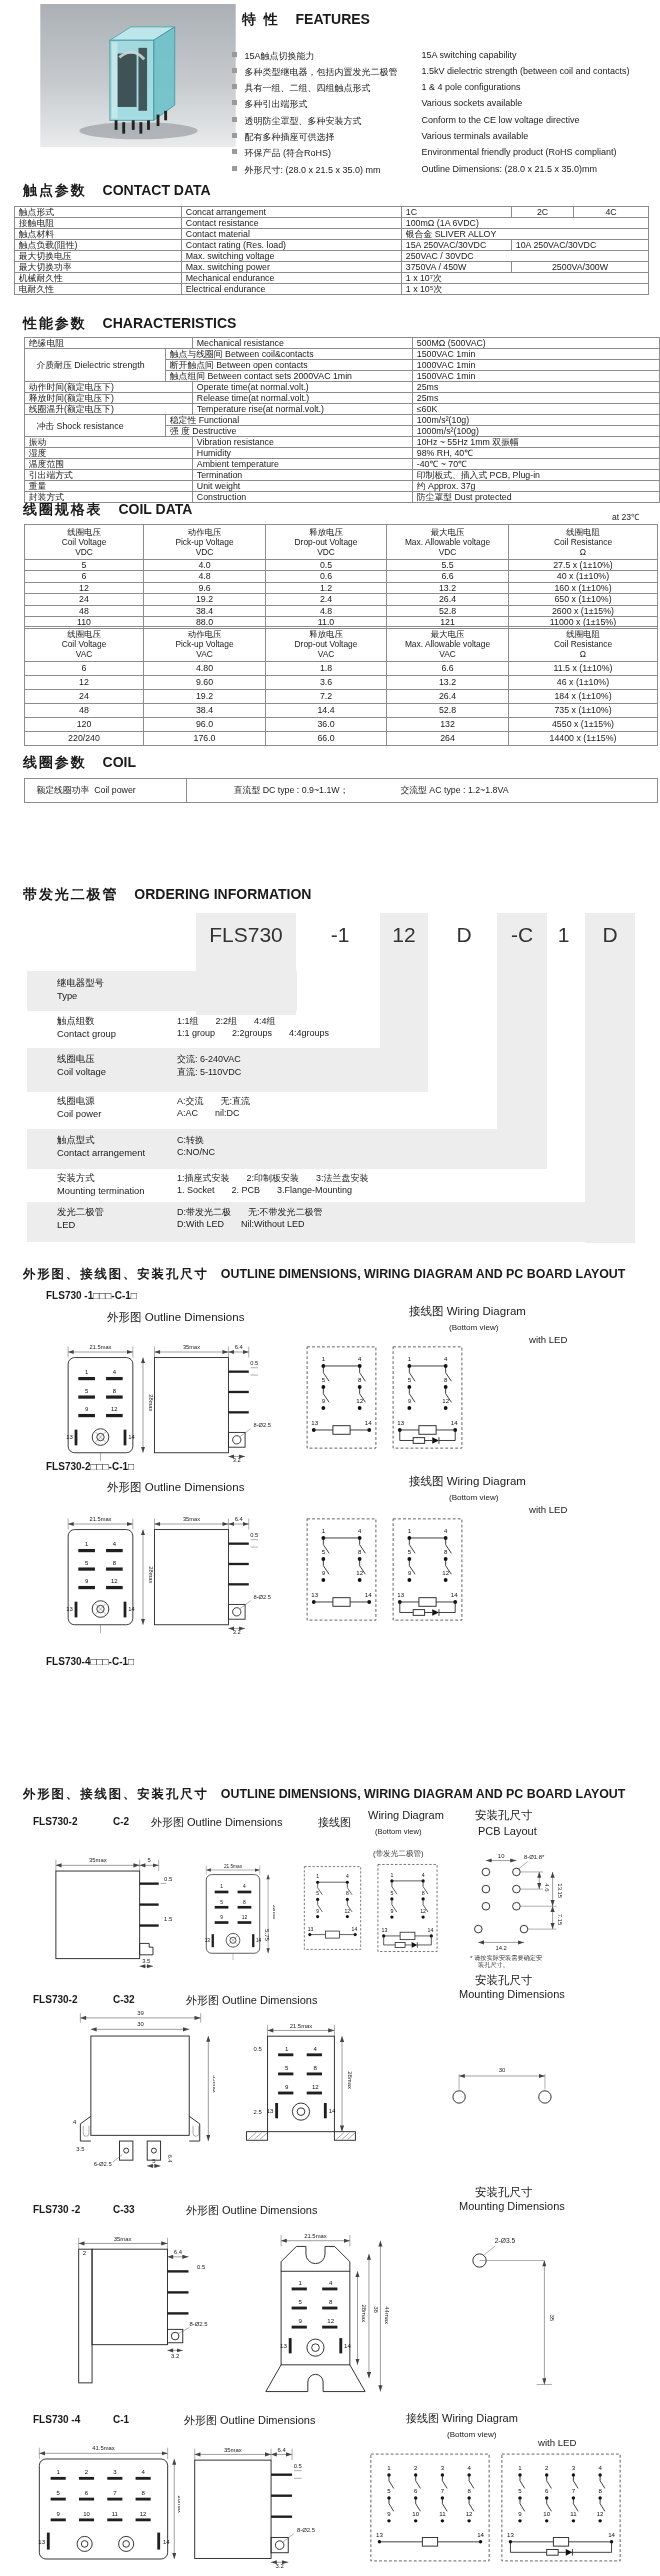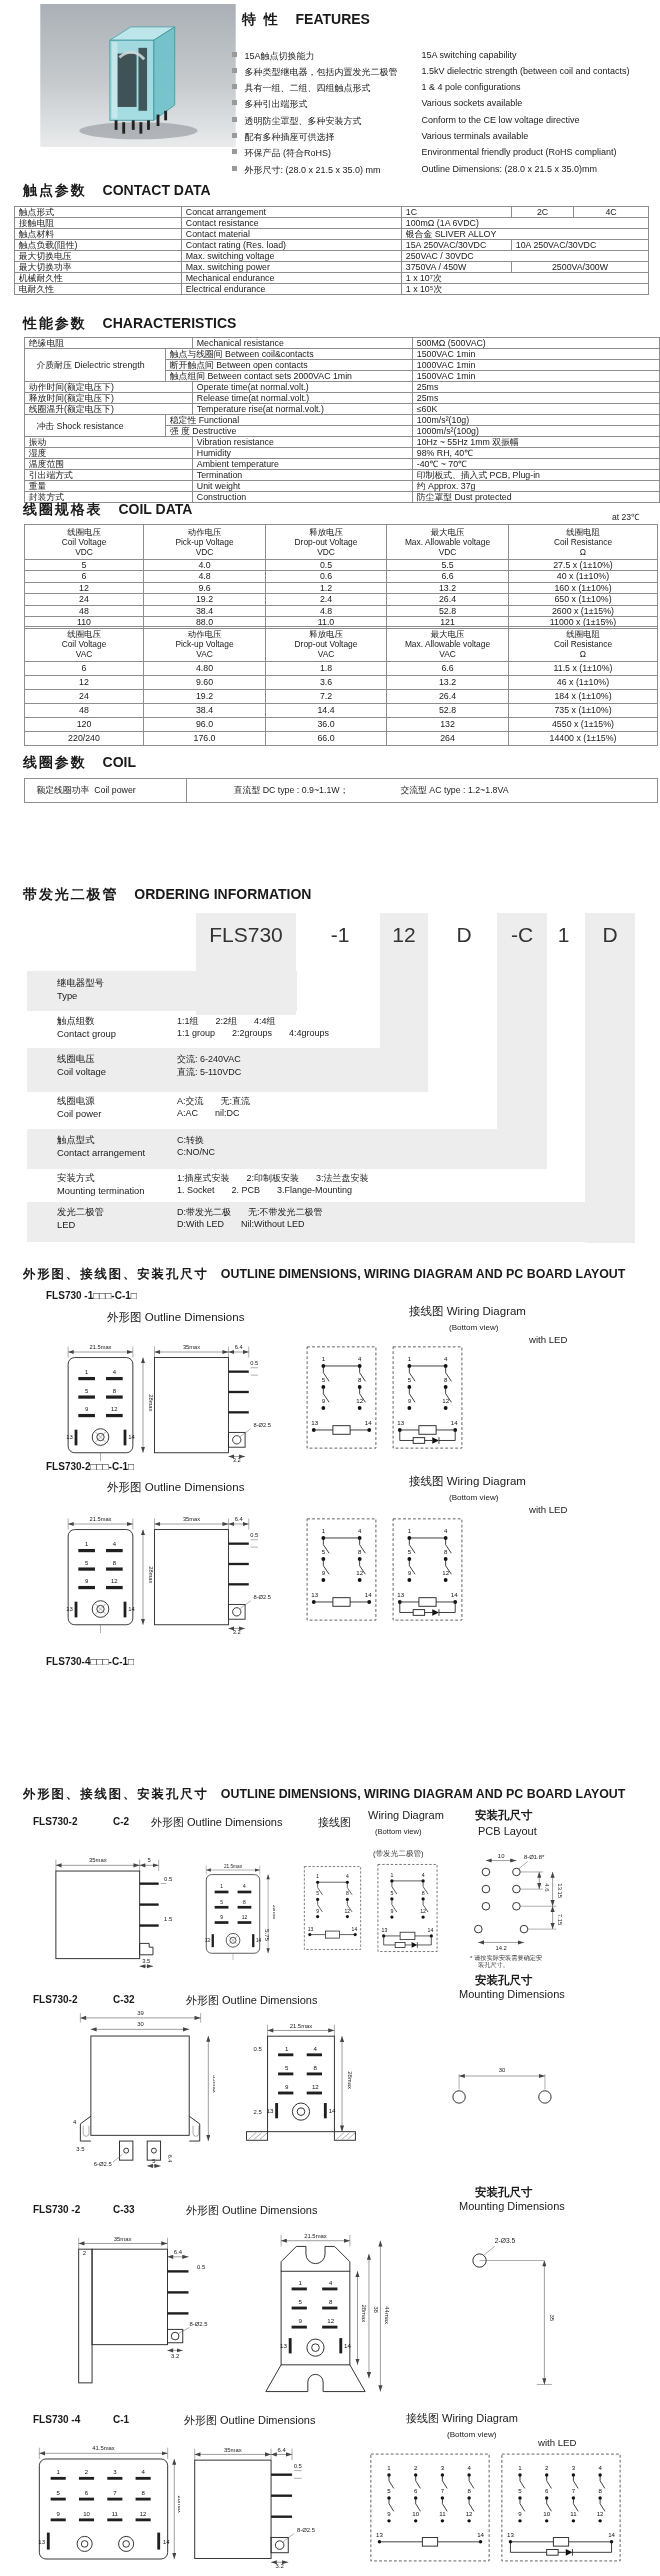--- a/index.html
+++ b/index.html
@@ -29,21 +29,21 @@
   .ocn{font-size:9.4px;height:13.4px;white-space:nowrap}
   .oen{font-size:9.4px;height:13.4px;white-space:nowrap}
   .optline{font-size:9px;height:13.4px;white-space:nowrap}
   .opt{margin-right:17px}
   
   .vlab{font-weight:bold;font-size:10px;white-space:nowrap}
   .sub{font-size:11.5px;white-space:nowrap}
   .sub2{font-size:11px;white-space:nowrap}
   .small{font-size:8.1px;white-space:nowrap}
   .tiny{font-size:6.2px;white-space:nowrap;color:#333}
-  .mtitle{font-size:11.5px;font-weight:bold;white-space:nowrap}
+  .mtitle{font-size:11.5px;font-weight:normal;white-space:nowrap}
   .dg{position:absolute}
   .dg svg{width:100%;height:100%;display:block}
   .vdim{position:absolute;font-size:6.2px;transform:rotate(90deg);transform-origin:left top;white-space:nowrap}
   
   svg text{font-family:"Liberation Sans",sans-serif}
   .shape{fill:none;stroke:#2b2b2b;stroke-width:1}
   .thin{stroke:#555;stroke-width:.5;fill:none}
   .dim{stroke:#555;stroke-width:.6}
   .pinbar{fill:#1f1f1f}
   .dot{fill:#111}

